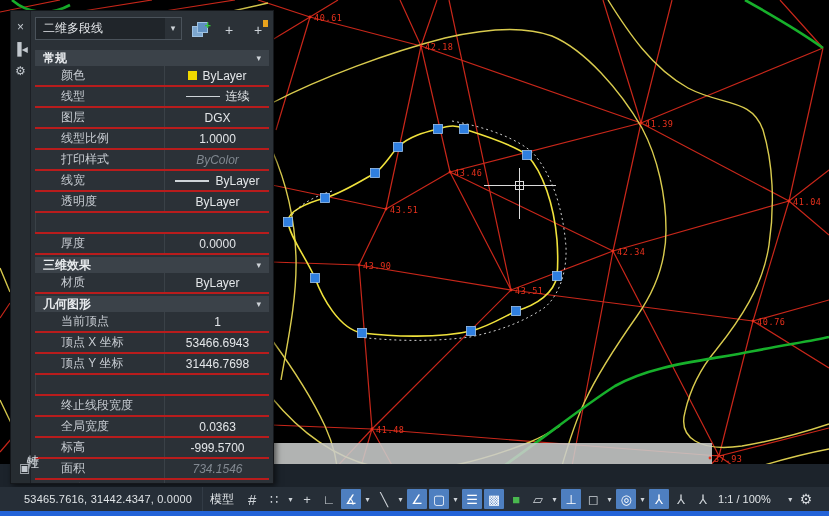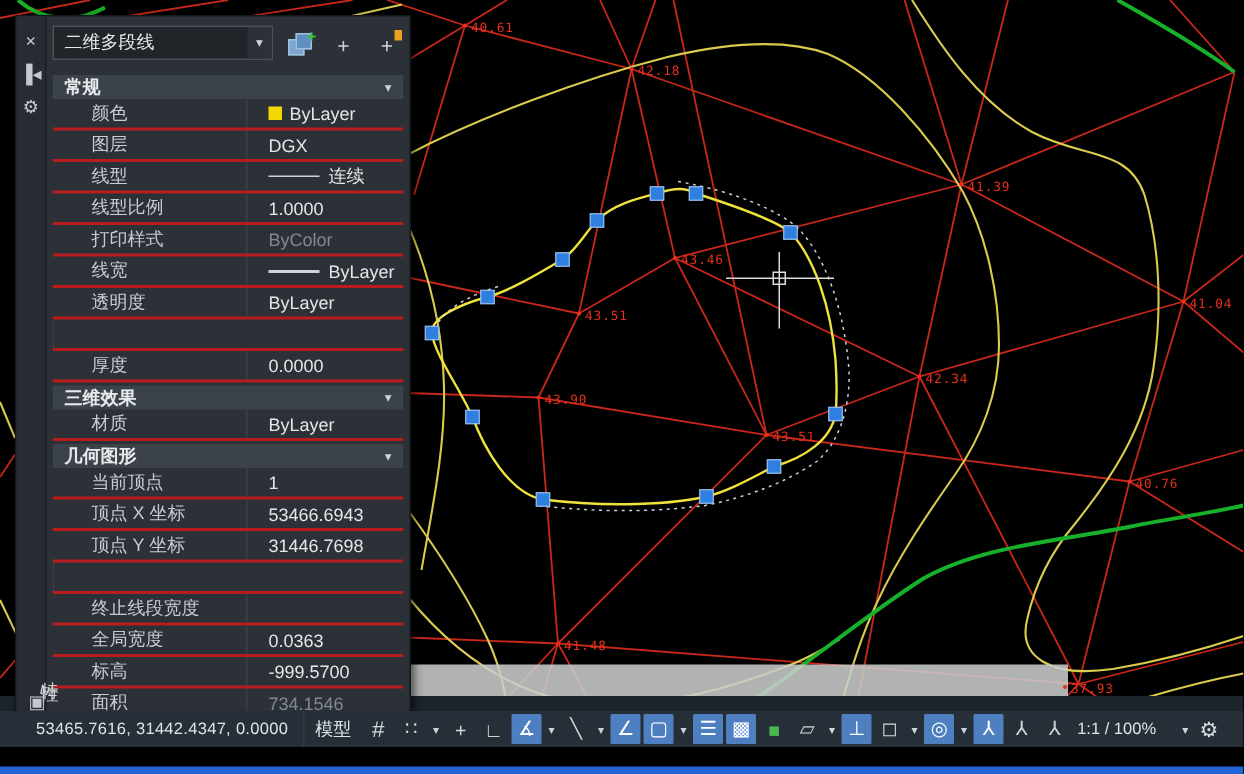--- a/index.html
+++ b/index.html
@@ -30,27 +30,27 @@
   .plus{position:absolute;right:0;top:-1px;color:#35c23a;font-size:11px;font-weight:bold;}
   .spark{position:absolute;right:1px;top:0;width:5px;height:7px;background:#e8a21d;}
   
   #palette-rows{flex:1;overflow:hidden;}
   .sec-h{height:16px;background:#3b4249;display:flex;align-items:center;
          color:#e8ebee;font-size:12px;font-weight:bold;padding:0 8px;margin-top:2px;}
   .sec-h .arr{margin-left:auto;font-size:9px;color:#cfd4d9;font-weight:normal;}
   .prow{height:19px;display:flex;align-items:center;border-bottom:2px solid #b91c1c;font-size:12px;}
   .plabel{width:103px;padding-left:26px;color:#c7ccd2;white-space:nowrap;overflow:hidden;}
   .pvalue{flex:1;border-left:1px solid #3a4147;height:100%;display:flex;align-items:center;
-          padding-left:14px;color:#e3e6e9;white-space:nowrap;overflow:hidden;}
-  .pvalue.muted{color:#818890;}
+          padding-left:1px;color:#e3e6e9;white-space:nowrap;overflow:hidden;justify-content:center;}
+  .pvalue.muted{color:#818890;font-style:italic;}
   .swatch{display:inline-block;width:9px;height:9px;background:#f0d800;margin-right:5px;}
   .lineglyph{display:inline-block;width:34px;border-top:1px solid #cfd4d9;margin-right:6px;}
   .lineglyph.thick{border-top-width:2px;}
   
-  #statusbar{position:absolute;left:0;top:474px;width:829px;height:24px;background:#262e37;
+  #statusbar{position:absolute;left:0;top:487px;width:829px;height:24px;background:#262e37;
              display:flex;align-items:center;color:#dfe3e6;}
   #coords{font-size:11px;padding:0 10px 0 24px;letter-spacing:.2px;}
   #model-btn{font-size:12px;padding:0 7px;height:100%;display:flex;align-items:center;border-left:1px solid #323b45;}
   .sbtn{height:20px;min-width:20px;margin:0 1px;display:flex;align-items:center;justify-content:center;
         color:#cfd4d9;font-size:13px;border-radius:1px;}
   .sbtn.on{background:#4e7fc0;color:#fff;}
   .sbtn.green{color:#49b84f;}
   .sb-dd{width:11px;height:20px;display:flex;align-items:center;justify-content:center;color:#cfd4d9;font-size:8px;}
   #zoom-ctl{font-size:11px;margin-left:4px;display:flex;align-items:center;gap:14px;}
   #gear{font-size:14px;color:#d6dade;margin-left:4px;}
@@ -182,30 +182,30 @@
           <span class="arr">▾</span>
         </div>
         <div class="prow">
           <span class="plabel">颜色</span>
           <div class="pvalue">
             <span class="swatch" style="background: rgb(240, 216, 0);"></span>
             <span>ByLayer</span>
           </div>
         </div>
         <div class="prow">
-          <span class="plabel">图层</span>
-          <div class="pvalue">
-            <span>DGX</span>
-          </div>
-        </div>
-        <div class="prow">
           <span class="plabel">线型</span>
           <div class="pvalue">
             <span class="lineglyph"></span>
             <span>连续</span>
+          </div>
+        </div>
+        <div class="prow">
+          <span class="plabel">图层</span>
+          <div class="pvalue">
+            <span>DGX</span>
           </div>
         </div>
         <div class="prow">
           <span class="plabel">线型比例</span>
           <div class="pvalue">
             <span>1.0000</span>
           </div>
         </div>
         <div class="prow">
           <span class="plabel">打印样式</span>

